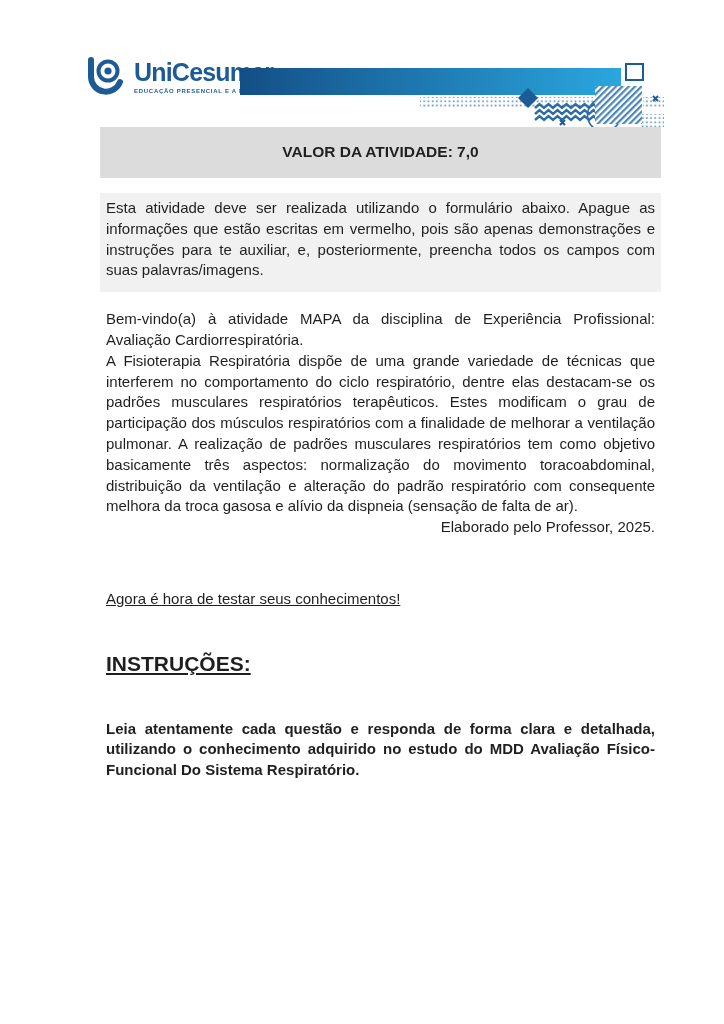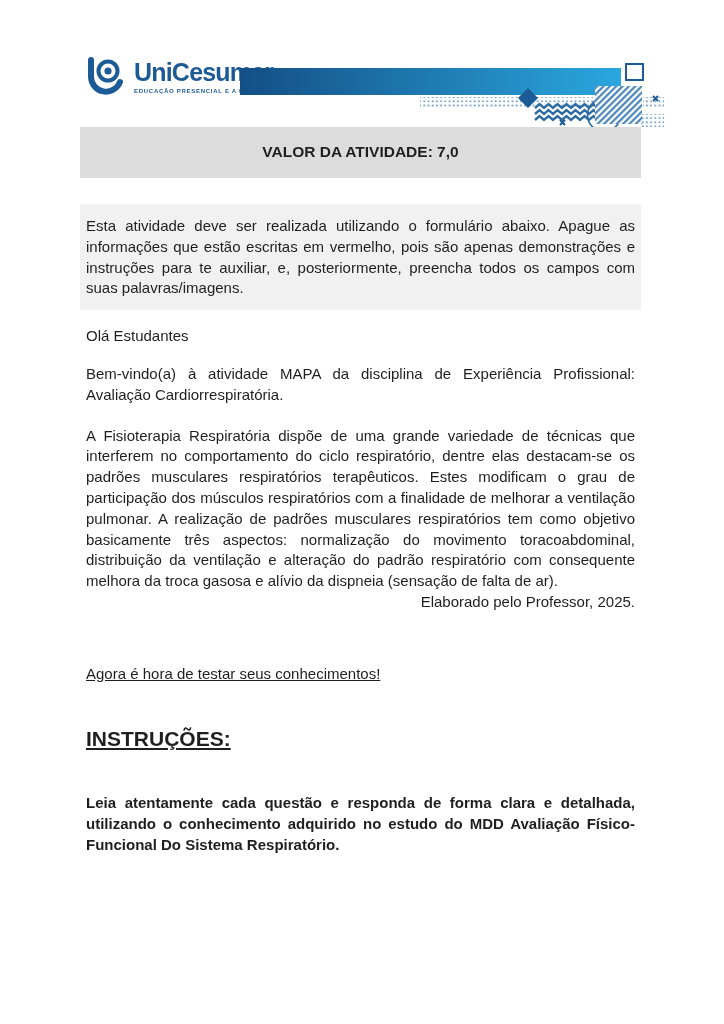--- a/index.html
+++ b/index.html
@@ -29,39 +29,39 @@
     letter-spacing: 0.72px; margin-top: 3px; text-align: center;
     white-space: nowrap;
   }
   .banner-decoration {
     position: absolute; left: 238px; top: 62px;
     width: 428px; height: 78px;
   }
 
   
   .content {
-    position: absolute; left: 80px; top: 127px; width: 561px;
+    position: absolute; left: 100px; top: 127px; width: 561px;
   }
   p { margin: 0; font-size: 15px; line-height: 20.8px; }
   .just { text-align: justify; }
 
   .box-value {
     background: #dcdcdc; height: 51px;
     display: flex; align-items: center; justify-content: center;
   }
   .box-value p { font-weight: bold; font-size: 15.5px; }
   .box-intro {
-    background: #f1f1f1; margin-top: 26px;
-    padding: 12px 6px 11px 6px;
+    background: #f1f1f1; margin-top: 15px;
+    padding: 5px 6px 11px 6px;
   }
   .inset { padding-left: 6px; padding-right: 6px; }
 
   .p-greeting       { margin-top: 16px; }
   .p-welcome        { margin-top: 17px; }
-  .p-body           { margin-top: 20px; }
+  .p-body           { margin-top: 0; }
   .p-author         { text-align: right; }
   .p-cta            { margin-top: 51px; text-decoration: underline; }
   .h-instructions   { margin-top: 44px; font-weight: bold; text-decoration: underline; font-size: 21px; }
   .p-instructions   { margin-top: 44px; font-weight: bold; }
   .p-closing        { margin-top: 18px; }
 </style>
 </head>
 <body>
 
 <div class="page">
@@ -124,21 +124,20 @@
   <div class="content">
 
     <div class="box-value">
       <p>VALOR DA ATIVIDADE: 7,0</p>
     </div>
 
     <div class="box-intro">
       <p class="just">Esta atividade deve ser realizada utilizando o formulário abaixo. Apague as informações que estão escritas em vermelho, pois são apenas demonstrações e instruções para te auxiliar, e, posteriormente, preencha todos os campos com suas palavras/imagens.</p>
     </div>
 
-    <p class="p-greeting inset">Olá Estudantes</p>
 
     <p class="p-welcome just inset">Bem-vindo(a) à atividade MAPA da disciplina de Experiência Profissional: Avaliação Cardiorrespiratória.</p>
 
     <p class="p-body just inset">A Fisioterapia Respiratória dispõe de uma grande variedade de técnicas que interferem no comportamento do ciclo respiratório, dentre elas destacam-se os padrões musculares respiratórios terapêuticos. Estes modificam o grau de participação dos músculos respiratórios com a finalidade de melhorar a ventilação pulmonar. A realização de padrões musculares respiratórios tem como objetivo basicamente três aspectos: normalização do movimento toracoabdominal, distribuição da ventilação e alteração do padrão respiratório com consequente melhora da troca gasosa e alívio da dispneia (sensação de falta de ar).</p>
 
     <p class="p-author inset">Elaborado pelo Professor, 2025.</p>
 
     <p class="p-cta inset">Agora é hora de testar seus conhecimentos!</p>
 
     <p class="h-instructions inset">INSTRUÇÕES:</p>

